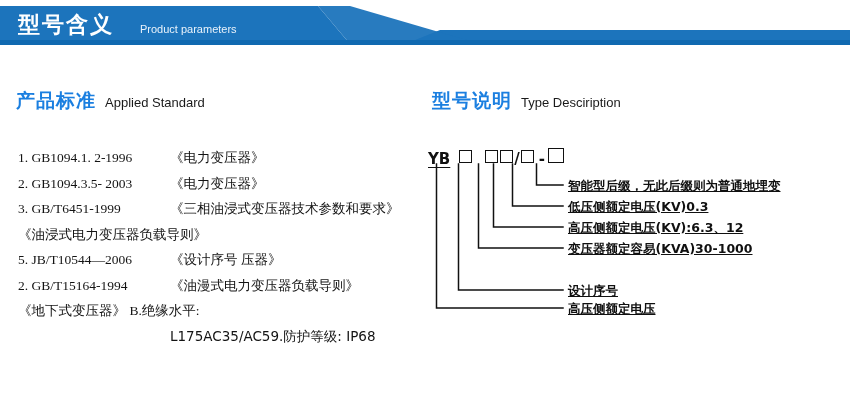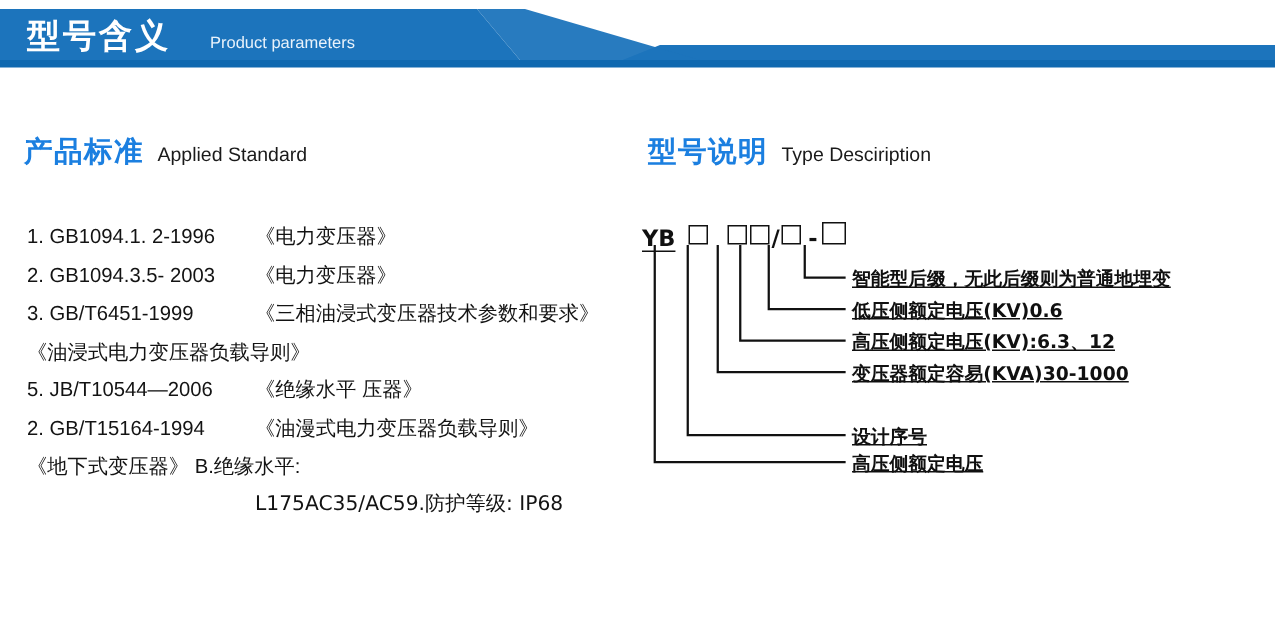--- a/index.html
+++ b/index.html
@@ -63,21 +63,21 @@
   #type-head{left:432px;top:88px;}
 
   
   #standards-list{
     position:absolute;left:18px;top:145px;width:420px;
   }
   .std-row{
     display:flex;align-items:baseline;
     font-size:13.5px;color:#131313;
     line-height:25.5px;white-space:nowrap;
-    font-family:Liberation Sans, sans-serif;
+    font-family:Liberation Serif, serif;
   }
   .std-code{display:inline-block;min-width:152px;}
   .std-name{display:inline-block;}
   .std-cont{
     font-size:13.5px;color:#131313;line-height:25.5px;
     padding-left:152px;white-space:nowrap;
     font-family:"DejaVu Sans","Liberation Sans",sans-serif;
   }
 
   
@@ -134,21 +134,21 @@
     </div>
     <div class="std-row">
       <span class="std-code">3. GB/T6451-1999</span>
       <span class="std-name">《三相油浸式变压器技术参数和要求》</span>
     </div>
     <div class="std-row">
       <span class="std-name">《油浸式电力变压器负载导则》</span>
     </div>
     <div class="std-row">
       <span class="std-code">5. JB/T10544—2006</span>
-      <span class="std-name">《绝缘水平 压器》</span>
+      <span class="std-name">《设计序号 压器》</span>
     </div>
     <div class="std-row">
       <span class="std-code">2. GB/T15164-1994</span>
       <span class="std-name">《油漫式电力变压器负载导则》</span>
     </div>
     <div class="std-row">
       <span class="std-name">《地下式变压器》 B.绝缘水平:</span>
     </div>
     <div class="std-cont">L175AC35/AC59.防护等级: IP68</div>
   </div>
@@ -174,18 +174,18 @@
 
       <path d="M58.5 24 L58.5 108 L143 108"></path>
 
       <path d="M38.5 24 L38.5 150 L143 150"></path>
 
       <path d="M16.5 24 L16.5 168 L143 168"></path>
     </g>
   </svg>
 
   <div class="annot" style="left:148px;top:38px;">智能型后缀，无此后缀则为普通地埋变</div>
-  <div class="annot" style="left:148px;top:59px;">低压侧额定电压(KV)0.6</div>
+  <div class="annot" style="left:148px;top:59px;">低压侧额定电压(KV)0.3</div>
   <div class="annot" style="left:148px;top:80px;">高压侧额定电压(KV):6.3、12</div>
   <div class="annot" style="left:148px;top:101px;">变压器额定容易(KVA)30-1000</div>
   <div class="annot" style="left:148px;top:143px;">设计序号</div>
   <div class="annot" style="left:148px;top:161px;">高压侧额定电压</div>
 </div>
 
 </body></html>

